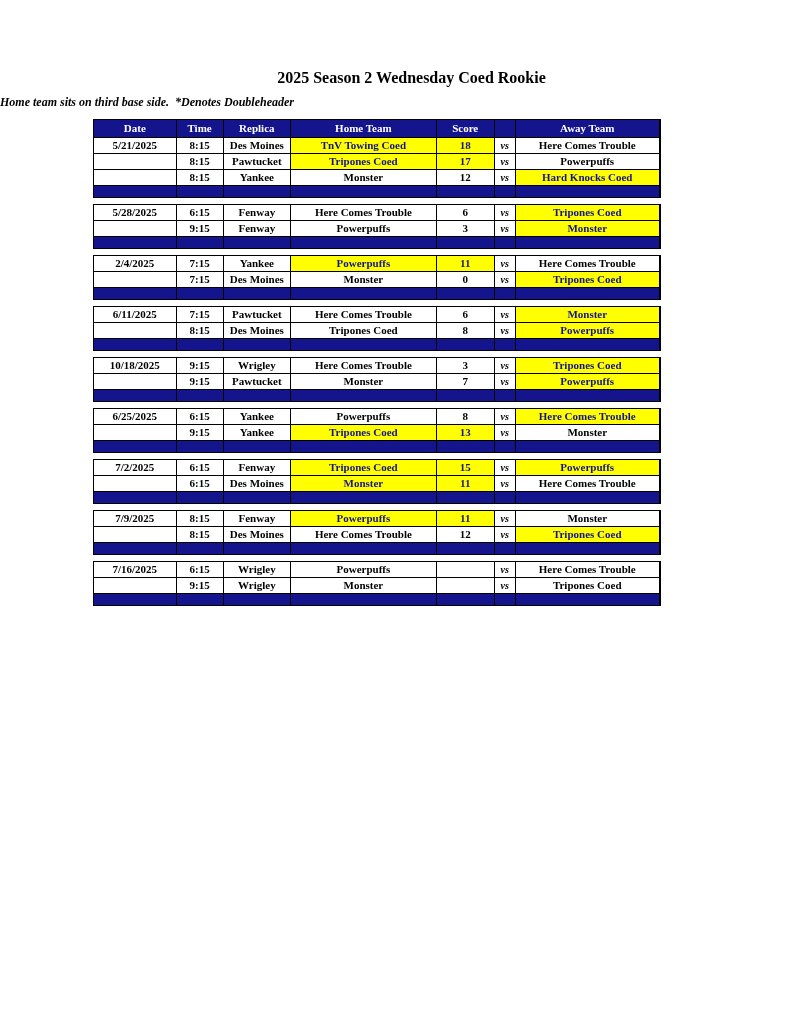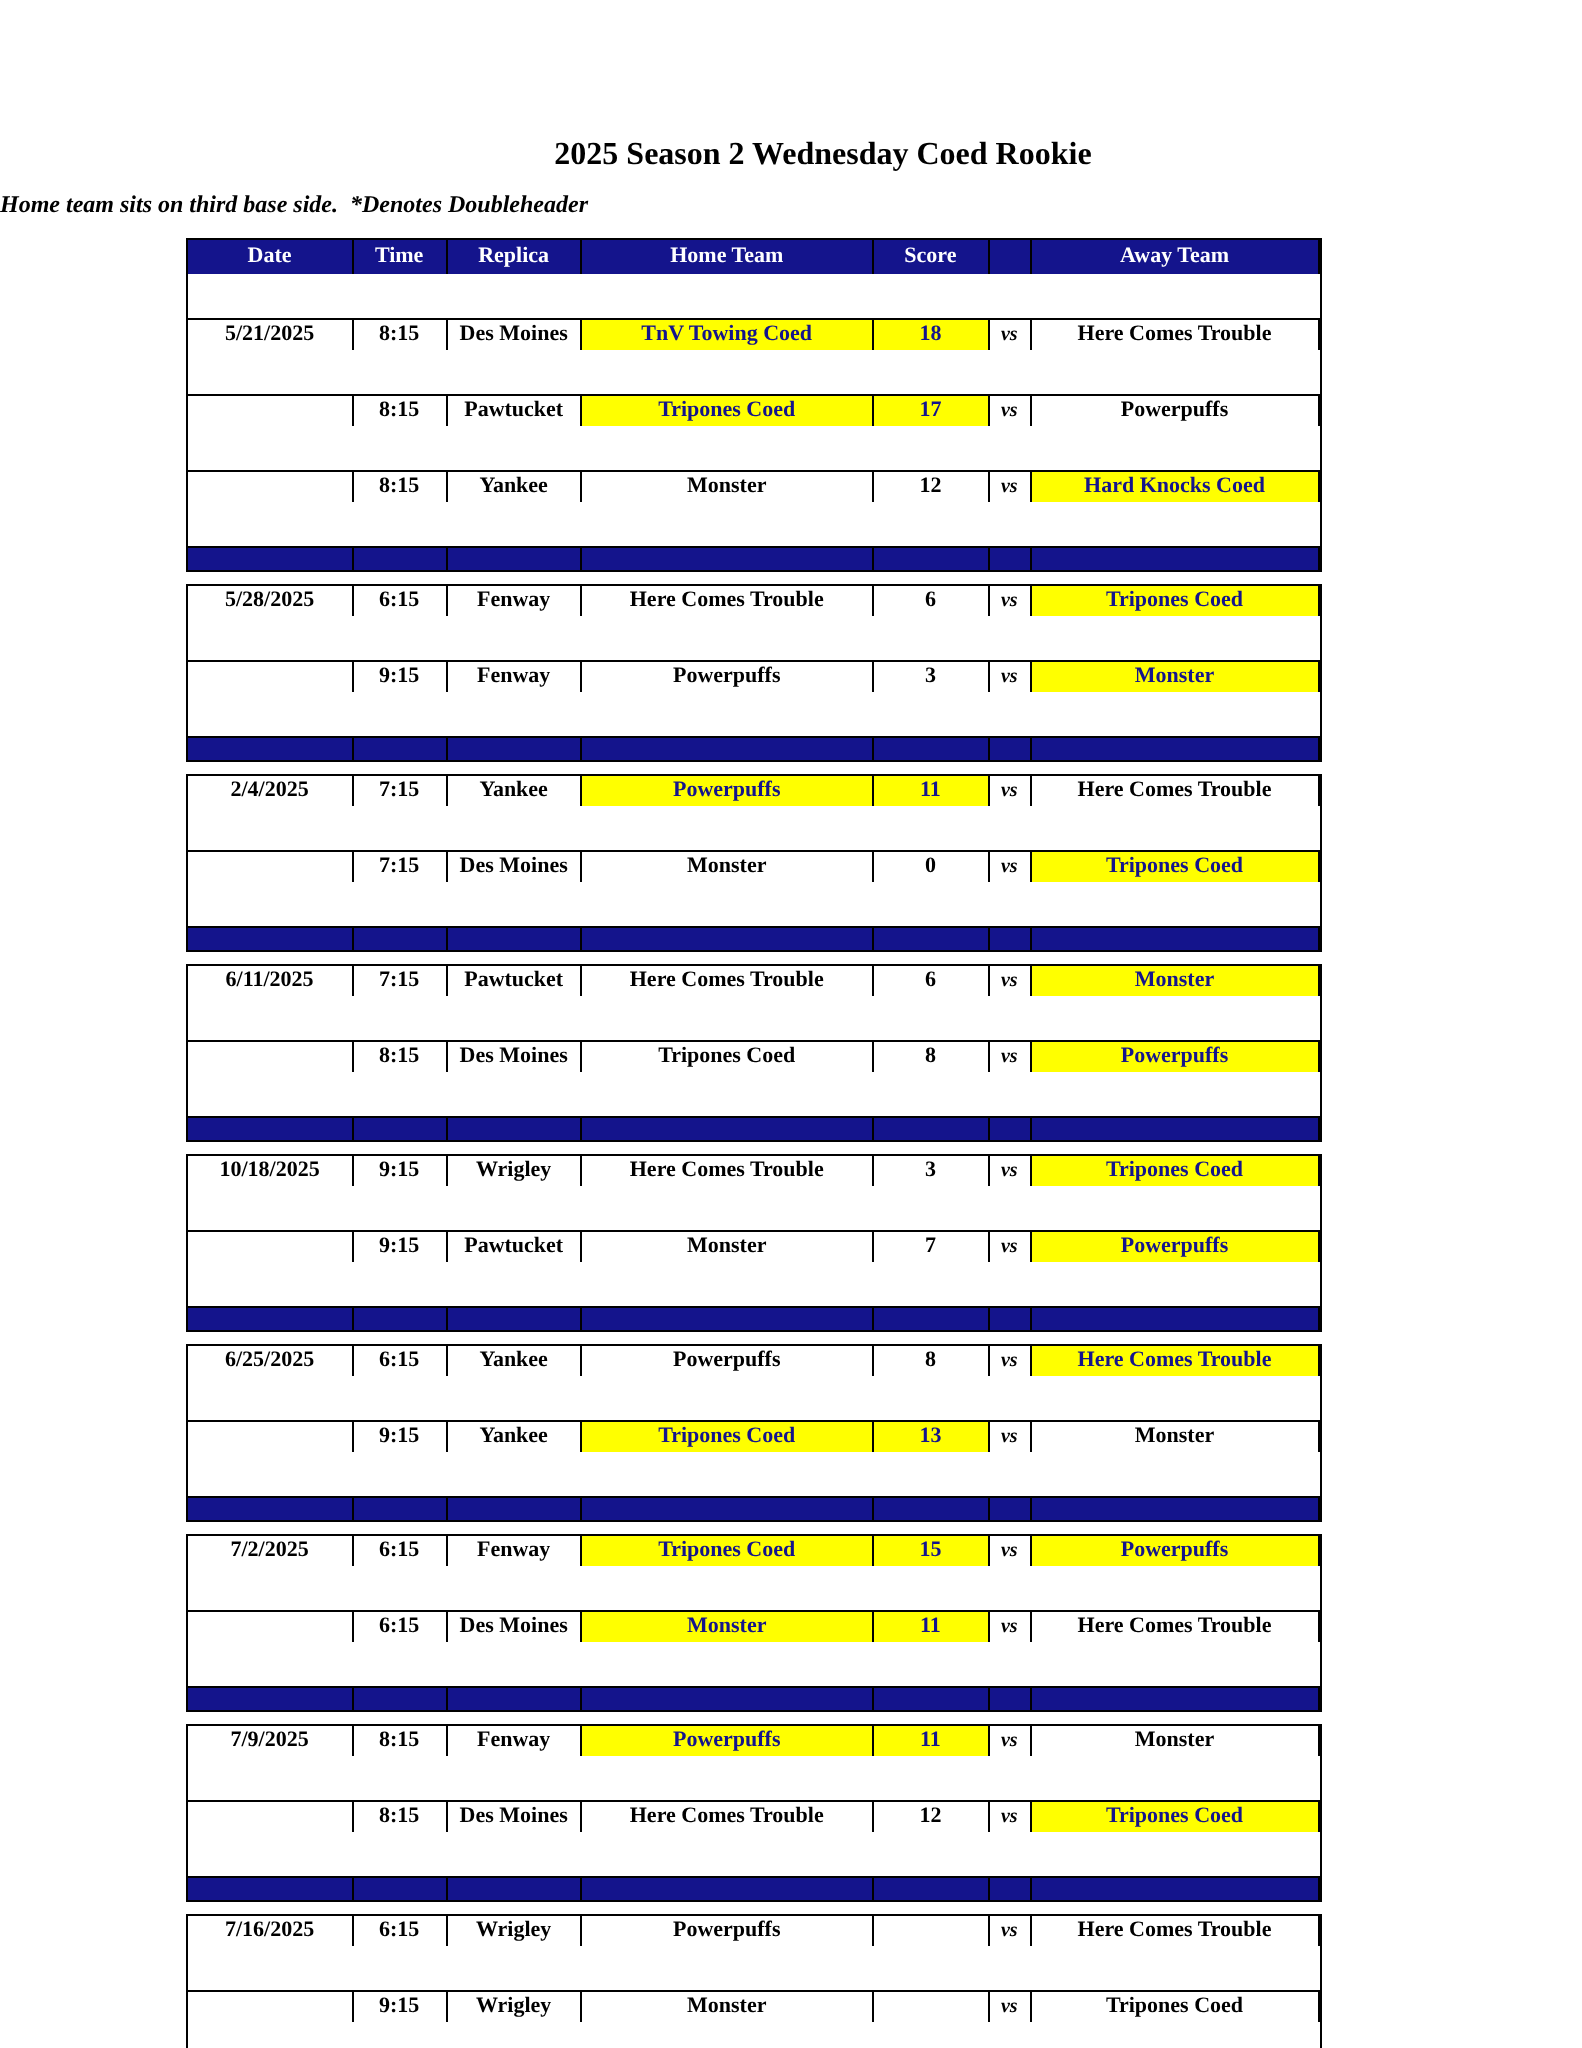--- a/index.html
+++ b/index.html
@@ -24,21 +24,21 @@
   .tablewrap{margin:9px 0 0 65px;width:568px;padding-left:28px;}
   .seg{
     border:1.5px solid #000;
     box-sizing:border-box;
   }
   .gap{height:6px;}
   .trow{
     display:flex;align-items:stretch;height:15px;
     background:#fff;
   }
-  .trow + .trow{border-top:1px solid #000;margin-top:22px;}
+  .trow + .trow{border-top:1px solid #000;}
   .trow.hdr{height:17px;background:var(--navy);}
   .trow.sep{height:11px;background:var(--navy);}
   .cell{
     box-sizing:border-box;
     display:flex;align-items:center;justify-content:center;
     font-weight:bold;font-size:11px;line-height:1;
     overflow:hidden;white-space:nowrap;
   }
   .cell + .cell{border-left:1px solid #000;}
   .c0{width:87px;}

